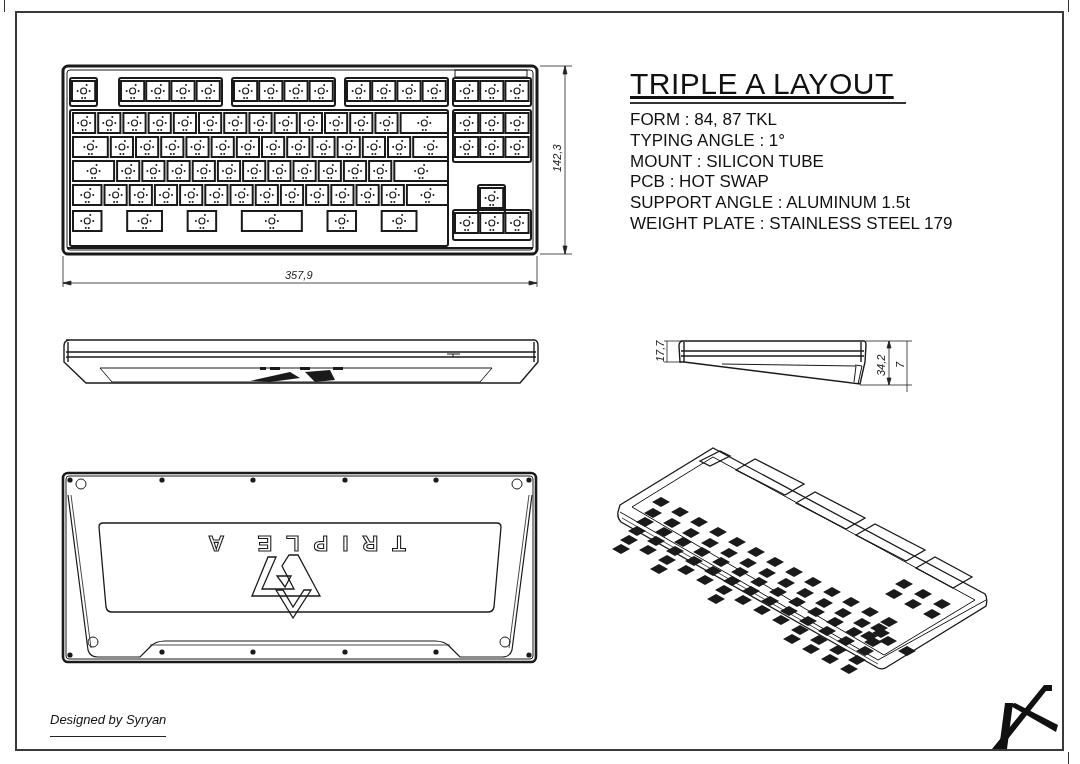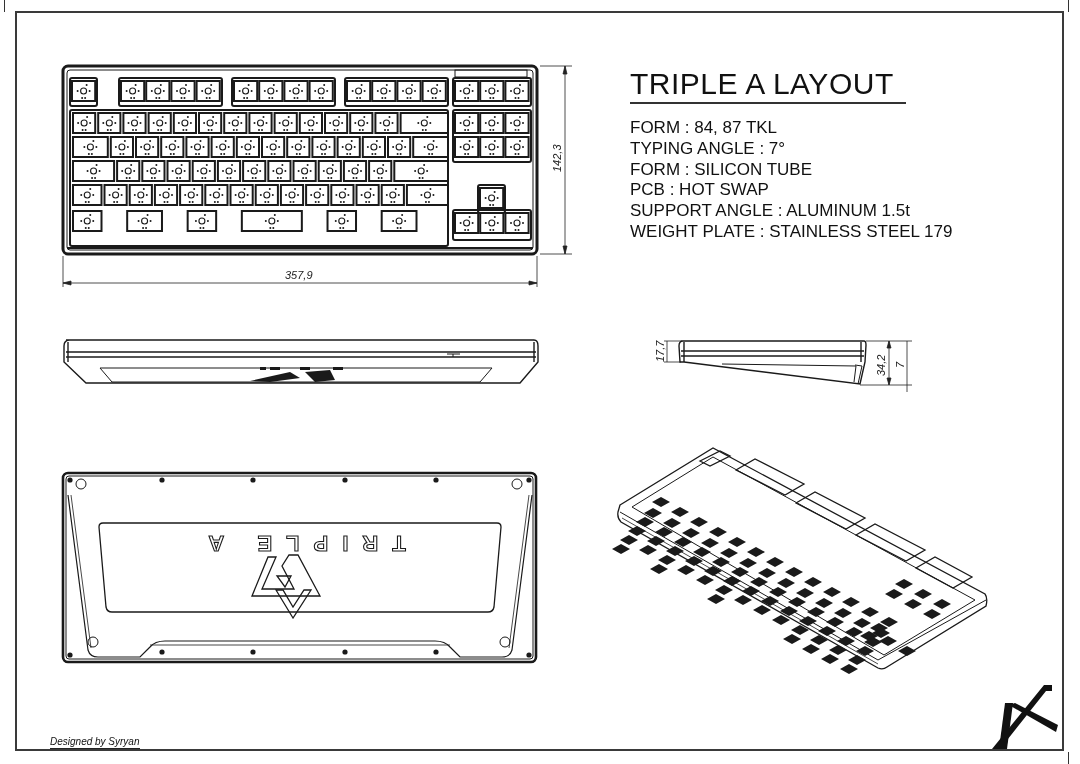--- a/index.html
+++ b/index.html
@@ -1,41 +1,41 @@
 <!DOCTYPE html>
 <html><head>
 <meta charset="utf-8">
 <style>
   html, body { margin: 0; padding: 0; background: #ffffff; }
   body { width: 1080px; height: 764px; position: relative; overflow: hidden; font-family: "Liberation Sans", sans-serif; color: #111; }
   .corner-mark { position: absolute; border-color: #333; border-style: solid; }
   .sheet-border { position: absolute; left: 15px; top: 11px; width: 1049px; height: 740px; border: 2px solid #3a3a3a; box-sizing: border-box; }
   .title-block { position: absolute; left: 630px; top: 66px; width: 400px; }
-  .title { font-size: 30px; letter-spacing: 0.5px; line-height: 36px; margin: 0; font-weight: normal; display: inline-block; padding-right: 12px; border-bottom: 2px solid #333; }
-  .specs { margin-top: 14px; }
+  .title { font-size: 30px; letter-spacing: 0.5px; line-height: 36px; margin: 0; font-weight: normal; display: inline-block; padding-right: 12px; border-bottom: 2px solid #333; text-decoration: underline; }
+  .specs { margin-top: 6px; }
   .spec { font-size: 17px; line-height: 20.8px; white-space: nowrap; }
   svg { position: absolute; overflow: visible; }
   .dim-text { font-family: "Liberation Sans", sans-serif; font-style: italic; font-size: 11px; fill: #222; }
-  .designer { position: absolute; left: 50px; top: 712px; font-size: 10px; font-style: italic; border-bottom: 1px solid #222; padding-bottom: 1px; margin-top: 24px; }
+  .designer { position: absolute; left: 50px; top: 712px; font-size: 13px; font-style: italic; border-bottom: 1px solid #222; padding-bottom: 9px; }
   .logo { position: absolute; left: 988px; top: 683px; width: 72px; height: 70px; }
 </style>
 </head>
 <body>
 
 <div class="sheet-border"></div>
 <div class="corner-mark" style="left:4px;top:0;width:10px;height:12px;border-width:0 0 0 1px;"></div>
 <div class="corner-mark" style="left:1068px;top:0;width:10px;height:12px;border-width:0 0 0 1px;"></div>
 <div class="corner-mark" style="left:1068px;top:752px;width:10px;height:12px;border-width:0 0 0 1px;"></div>
 
 <div class="title-block">
   <h1 class="title">TRIPLE A LAYOUT</h1>
   <div class="specs">
     <div class="spec">FORM : 84, 87 TKL</div>
-    <div class="spec">TYPING ANGLE : 7°</div>
-    <div class="spec">FORM : SILICON TUBE</div>
+    <div class="spec">TYPING ANGLE : 1°</div>
+    <div class="spec">MOUNT : SILICON TUBE</div>
     <div class="spec">PCB : HOT SWAP</div>
     <div class="spec">SUPPORT ANGLE : ALUMINUM 1.5t</div>
     <div class="spec">WEIGHT PLATE : STAINLESS STEEL 179</div>
   </div>
 </div>
 
 <svg style="left:0;top:0;" width="1080" height="300" viewBox="0 0 1080 300">
   <g fill="none" stroke="#1a1a1a">
     <rect x="63" y="66" width="474" height="188" rx="5" stroke-width="3"></rect>
     <rect x="67" y="70" width="466" height="180" rx="3" stroke-width="1"></rect>

